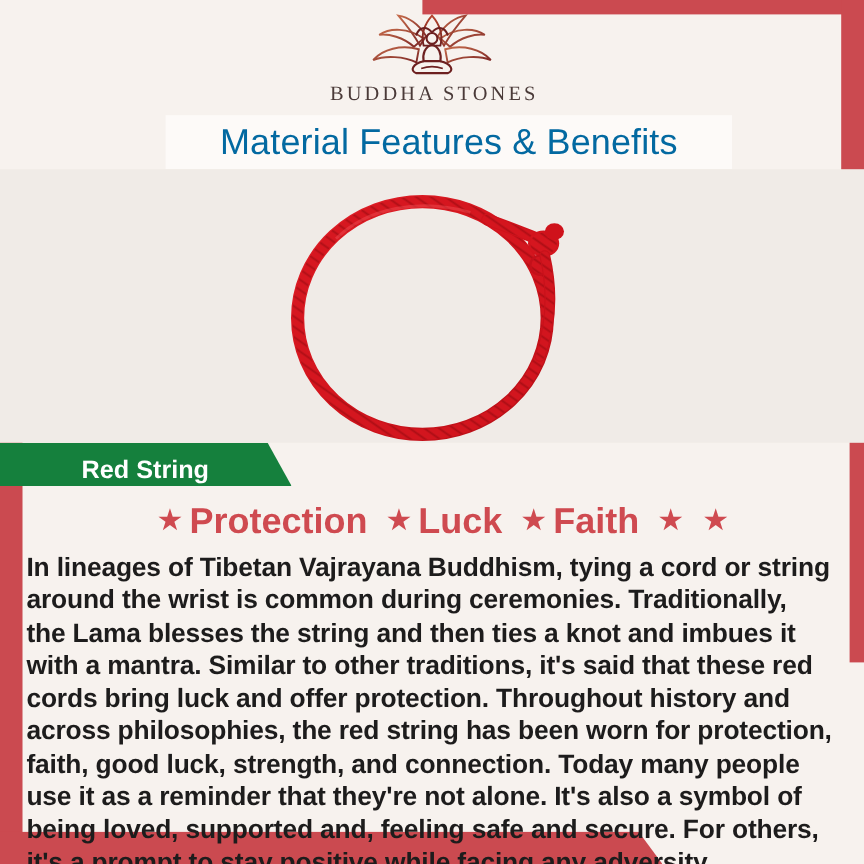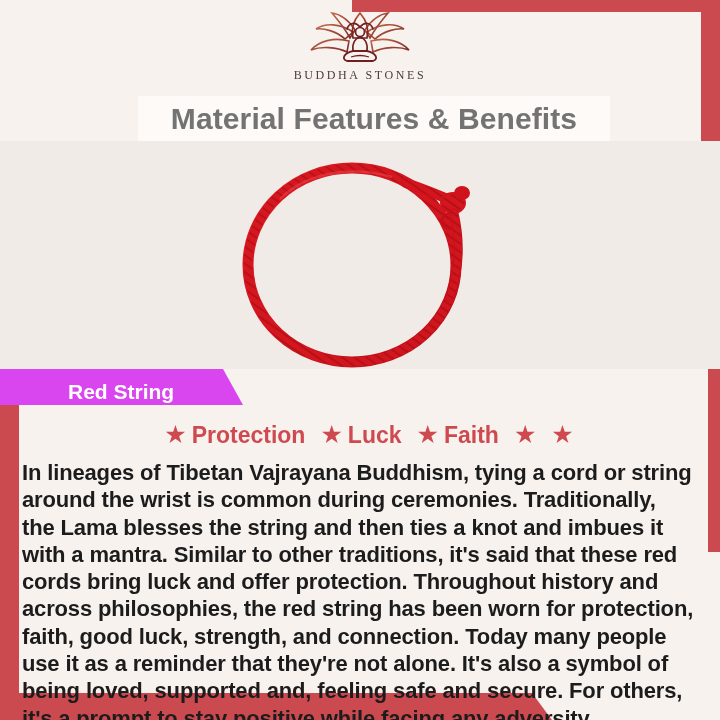--- a/index.html
+++ b/index.html
@@ -83,43 +83,43 @@
     text-align: center;
   }
   .logo-mark {
     width: 118px;
     height: 56px;
     margin: 0 auto;
     display: block;
   }
   .logo-word {
     font-family: "Liberation Serif", serif;
-    font-size: 12px;
+    font-size: 17px;
     letter-spacing: 2.6px;
     color: #4a3a38;
     margin-top: 2px;
     white-space: nowrap;
   }
 
   
   .title-banner {
     position: absolute;
     left: 138px;
     top: 96px;
     width: 472px;
     height: 45px;
     background: #fdfaf8;
     display: flex;
     align-items: center;
     justify-content: center;
   }
   .title-text {
-    color: #737373;
+    color: #0369a1;
     font-size: 30px;
-    font-weight: bold;
+    font-weight: normal;
     letter-spacing: 0.1px;
     white-space: nowrap;
   }
 
   
   .product-area {
     position: absolute;
     left: 0;
     top: 141px;
     width: 720px;
@@ -136,21 +136,21 @@
     height: 228px;
   }
 
   
   .label-banner {
     position: absolute;
     left: 0;
     top: 369px;
     width: 243px;
     height: 45px;
-    background: #d946ef;
+    background: #15803d;
     clip-path: polygon(0 0, 223px 0, 243px 36px, 0 36px);
     display: flex;
     align-items: center;
   }
   .label-text {
     color: #ffffff;
     font-size: 21px;
     font-weight: bold;
     margin-left: 68px;
     white-space: nowrap;
@@ -178,21 +178,21 @@
   }
   .feature-star {
     color: #cf4a50;
     font-size: 25px;
     line-height: 1;
     position: relative;
     top: -1px;
   }
   .feature-label {
     color: #cf4a50;
-    font-size: 23px;
+    font-size: 30px;
     font-weight: bold;
     white-space: nowrap;
   }
 
   
   .body-copy {
     position: absolute;
     left: 22px;
     top: 459px;
     width: 672px;

